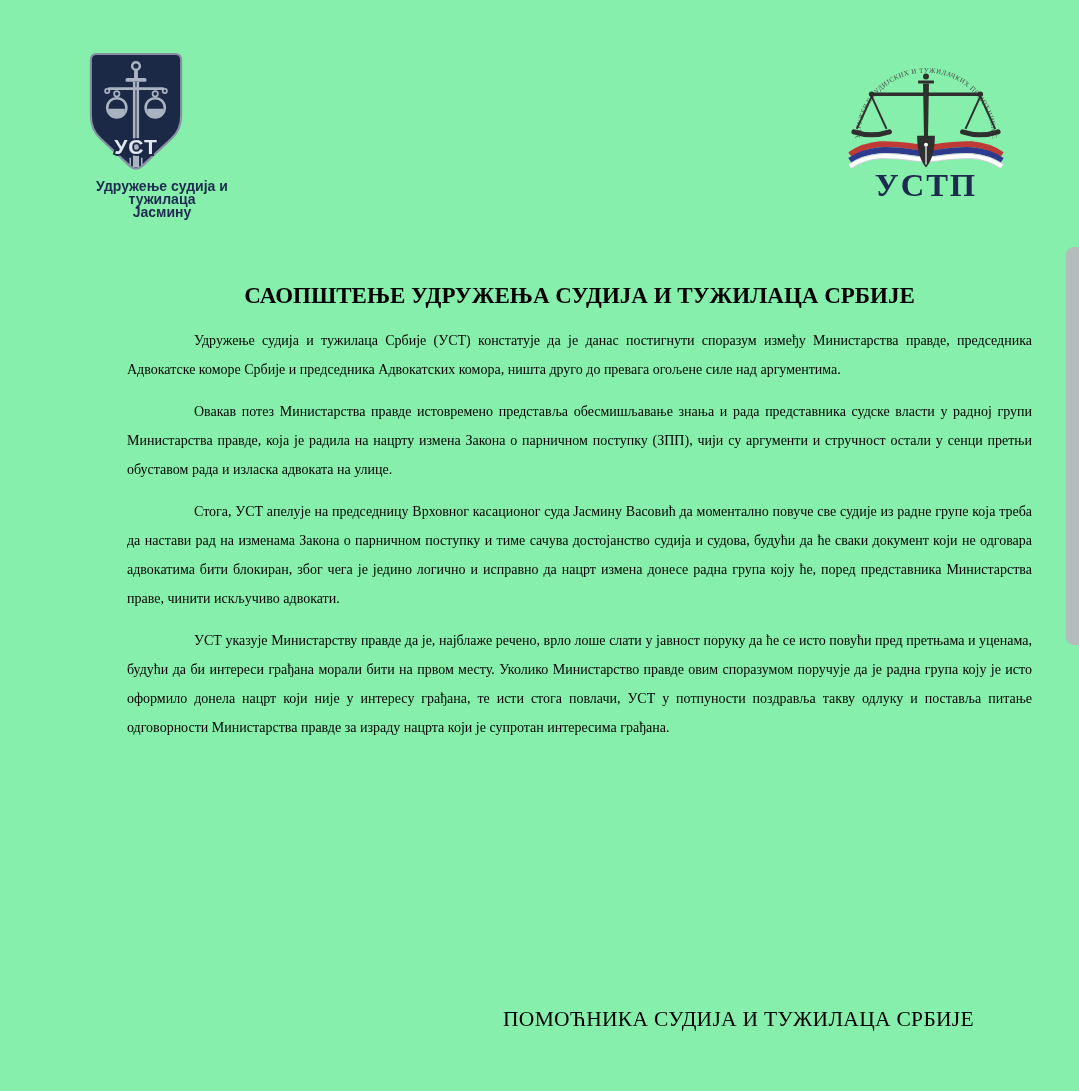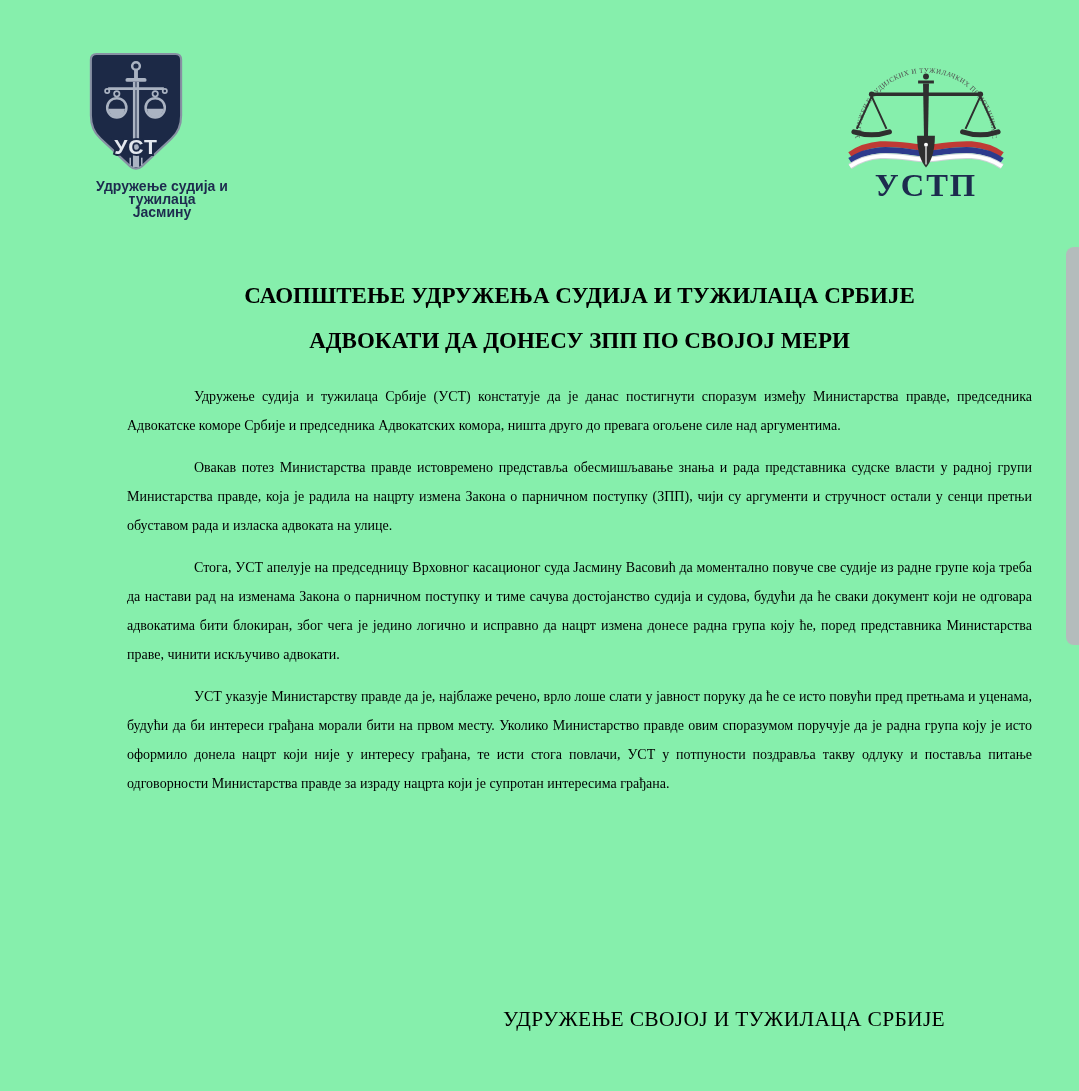--- a/index.html
+++ b/index.html
@@ -89,24 +89,23 @@
       <path d="M76,97 C76,113 80,124 85,129 C90,124 94,113 94,97 Z" fill="#2f2f2f"></path>
       <line x1="85" y1="108" x2="85" y2="126" stroke="#ffffff" stroke-width="1.2"></line>
       <circle cx="85" cy="106" r="2" fill="#ffffff"></circle>
 
       <text x="85" y="158" text-anchor="middle" font-family="Liberation Serif, serif" font-size="33" font-weight="bold" letter-spacing="2" fill="#1d2b4e">УСТП</text>
     </svg>
   </div>
 
   <div class="doc">
     <h1 class="doc-title">САОПШТЕЊЕ УДРУЖЕЊА СУДИЈА И ТУЖИЛАЦА СРБИЈЕ</h1>
-    <h2 class="doc-subtitle">АДВОКАТИ ДА ДОНЕСУ ЗПП ПО СВОЈОЈ МЕРИ</h2>
     <p class="body-par">Удружење судија и тужилаца Србије (УСТ) констатује да је данас постигнути споразум између Министарства правде,  председника Адвокатске коморе Србије и председника Адвокатских комора, ништа друго до превага огољене силе над аргументима.</p>
     <p class="body-par">Овакав потез Министарства правде истовремено представља обесмишљавање знања и рада представника судске власти у радној групи Министарства правде, која је радила на нацрту измена Закона о парничном поступку (ЗПП), чији су аргументи и стручност остали у сенци претњи обуставом рада и изласка адвоката на улице.</p>
     <p class="body-par">Стога, УСТ апелује на председницу Врховног касационог суда Јасмину Васовић да моментално повуче све судије из радне групе која треба да настави рад на изменама Закона о парничном поступку и тиме сачува достојанство судија и судова, будући да ће сваки документ који не одговара адвокатима бити блокиран, због чега је једино логично и исправно да нацрт измена донесе радна група коју ће, поред представника Министарства праве, чинити искључиво адвокати.</p>
     <p class="body-par">УСТ указује Министарству правде да је, најблаже речено, врло лоше слати у јавност поруку да ће се исто повући пред претњама и уценама, будући да би интереси грађана морали бити на првом месту. Уколико Министарство правде овим споразумом поручује да је радна група коју је исто оформило донела нацрт који није у интересу грађана, те исти стога повлачи, УСТ у потпуности поздравља такву одлуку и поставља питање одговорности Министарства правде за израду нацрта који је супротан интересима грађана.</p>
   </div>
 
-  <div class="signature">УДРУЖЕЊЕ СВОЈОЈ И ТУЖИЛАЦА СРБИЈЕ</div>
+  <div class="signature">ПОМОЋНИКА СУДИЈА И ТУЖИЛАЦА СРБИЈЕ</div>
 
   <div class="scrollbar-thumb"></div>
 
 </div>
 
 </body></html>

